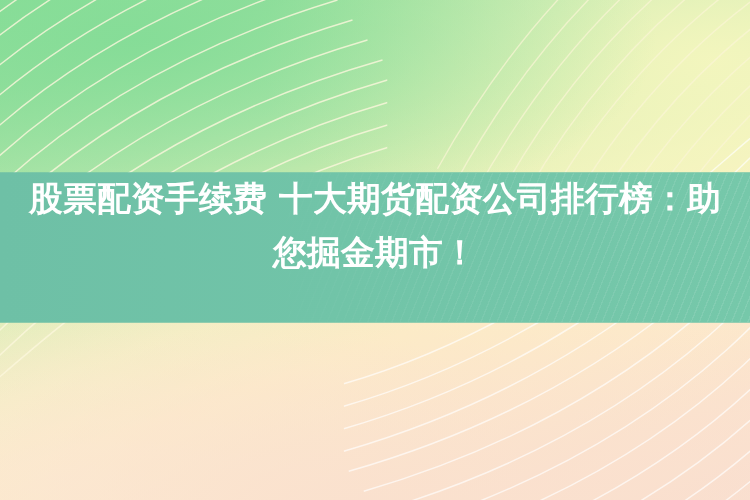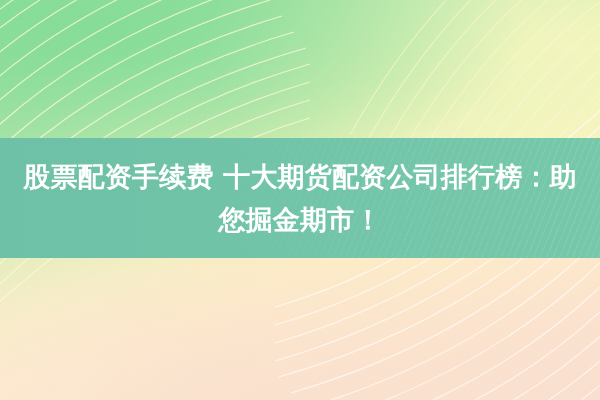--- a/index.html
+++ b/index.html
@@ -55,21 +55,21 @@
 
   
   .banner {
     position: absolute;
     left: 0;
     right: 0;
     top: 138px;
     height: 120px;
     background: #6ec0a6;
     display: flex;
-    align-items: center;
+    align-items: flex-start;
     justify-content: center;
   }
   .banner-tint {
     position: absolute;
     inset: 0;
     background: linear-gradient(90deg,
       rgba(110,192,166,1) 0%,
       rgba(113,196,168,1) 45%,
       rgba(118,200,170,1) 100%);
   }

